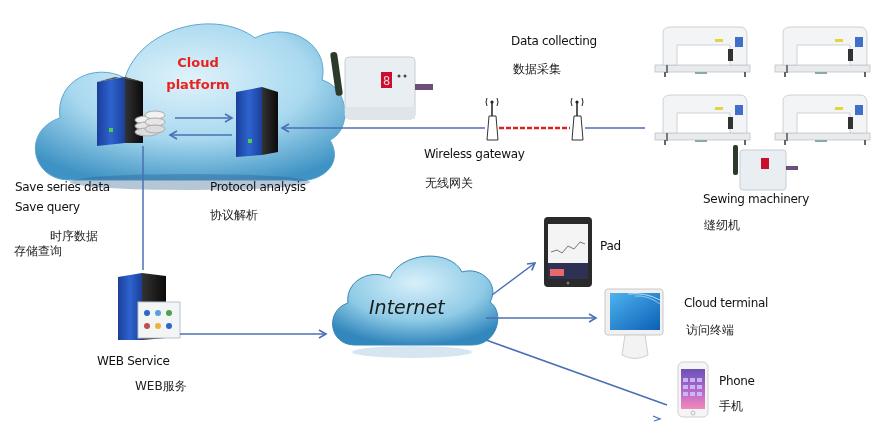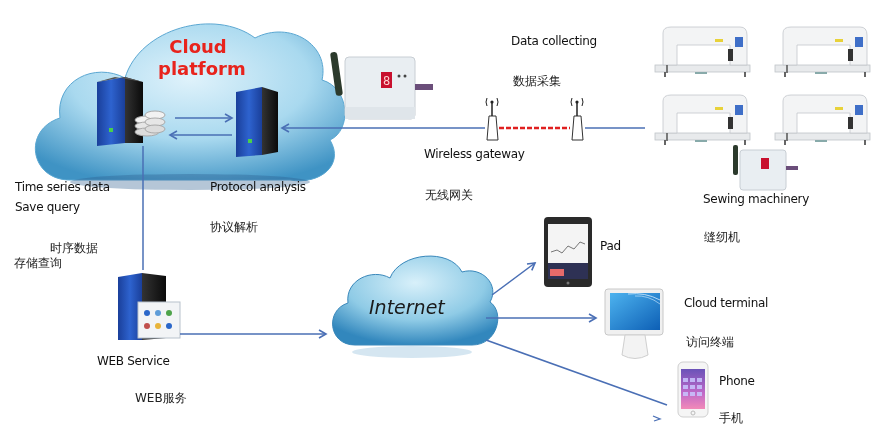--- a/index.html
+++ b/index.html
@@ -1,19 +1,19 @@
 <!DOCTYPE html>
 <html><head>
 <meta charset="utf-8">
 <style>
   html,body{margin:0;padding:0;background:#ffffff;}
   body{width:891px;height:440px;position:relative;overflow:hidden;font-family:"DejaVu Sans","Liberation Sans",sans-serif;}
   .lbl-en{position:absolute;font-family:"DejaVu Sans","Liberation Sans",sans-serif;font-size:12px;color:#111;white-space:nowrap;letter-spacing:-0.3px;}
-  .lbl-cn{position:absolute;font-family:"DejaVu Sans","Liberation Sans",sans-serif;font-size:12px;color:#222;white-space:nowrap;margin-top:12px;}
-  .cloud-title{position:absolute;font-family:"DejaVu Sans","Liberation Sans",sans-serif;font-weight:bold;color:#e8231c;font-size:18px;text-align:center;line-height:22px;}
+  .lbl-cn{position:absolute;font-family:"DejaVu Sans","Liberation Sans",sans-serif;font-size:12px;color:#222;white-space:nowrap;}
+  .cloud-title{position:absolute;font-family:"DejaVu Sans","Liberation Sans",sans-serif;font-weight:bold;color:#e8231c;font-size:13px;text-align:center;line-height:22px;margin-top:16px;}
   .internet-text{position:absolute;font-family:"DejaVu Sans","Liberation Sans",sans-serif;font-size:19px;color:#1a1a1a;}
   svg{position:absolute;left:0;top:0;}
 </style>
 </head>
 <body>
 
 <svg width="891" height="440" viewBox="0 0 891 440">
   <defs>
     <radialGradient id="cloudGrad" cx="50%" cy="35%" r="70%">
       <stop offset="0%" stop-color="#dff2fb"></stop>
@@ -218,21 +218,21 @@
     </g>
     <circle cx="693" cy="413" r="2" fill="none" stroke="#bbb"></circle>
   </g>
 </svg>
 
 <div class="cloud-title" style="left:158px;top:36px;width:80px;">
   <div>Cloud</div>
   <div>platform</div>
 </div>
 
-<div class="lbl-en" style="left:15px;top:180px;">Time series data</div>
+<div class="lbl-en" style="left:15px;top:180px;">Save series data</div>
 <div class="lbl-en" style="left:15px;top:200px;">Save query</div>
 <div class="lbl-cn" style="left:14px;top:228px;padding-left:36px;">时序数据</div>
 <div class="lbl-cn" style="left:14px;top:243px;">存储查询</div>
 
 <div class="lbl-en" style="left:210px;top:180px;">Protocol  analysis</div>
 <div class="lbl-cn" style="left:210px;top:207px;">协议解析</div>
 
 <div class="lbl-en" style="left:511px;top:34px;">Data collecting</div>
 <div class="lbl-cn" style="left:513px;top:61px;">数据采集</div>
 

